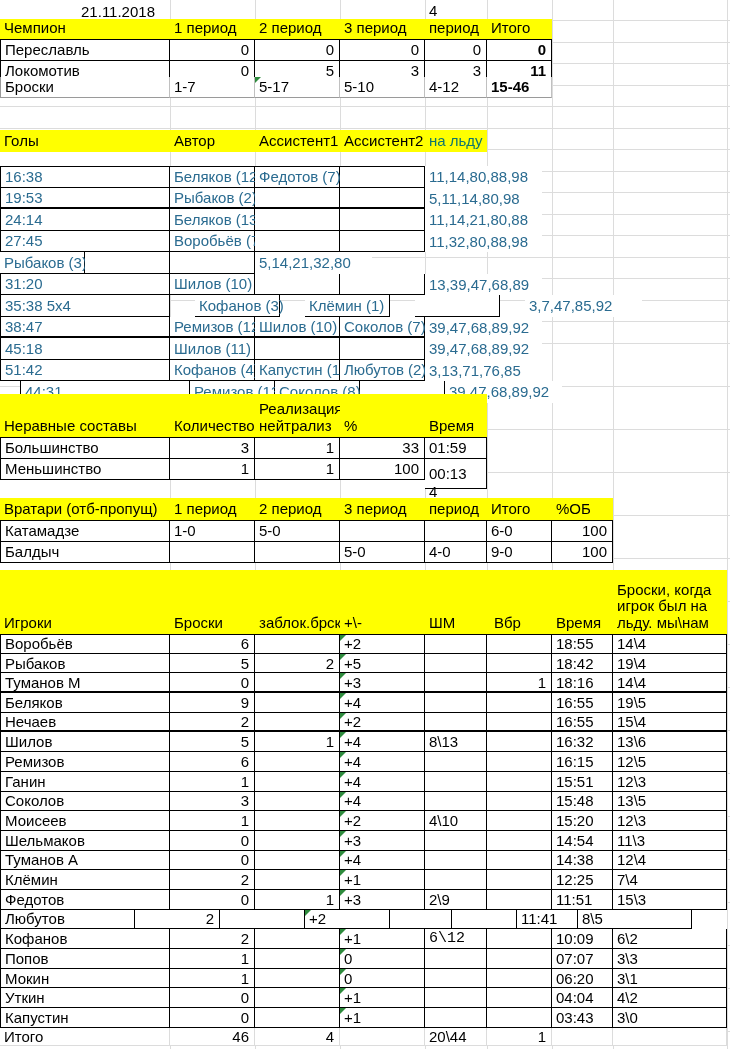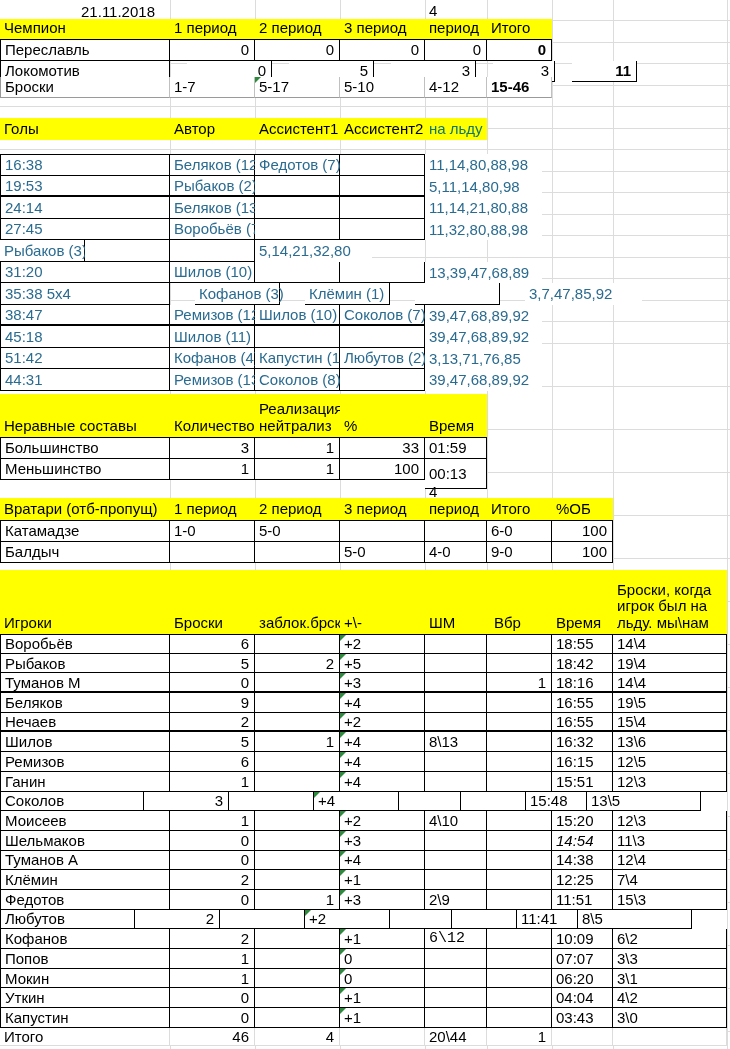--- a/index.html
+++ b/index.html
@@ -61,39 +61,39 @@
         <div class="hcell" style="width: 65px; height: 20px;">Итого</div>
       </div>
       <div class="drow" style="height: 21.5px;">
         <div class="cell al" style="width: 170px; height: 21.5px; border-width: 1px; border-style: solid; border-color: rgb(0, 0, 0);">Переславль</div>
         <div class="cell ar" style="width: 85px; height: 21.5px; border-right: 1px solid rgb(0, 0, 0); border-bottom: 1px solid rgb(0, 0, 0); border-top: 1px solid rgb(0, 0, 0);">0</div>
         <div class="cell ar" style="width: 85px; height: 21.5px; border-right: 1px solid rgb(0, 0, 0); border-bottom: 1px solid rgb(0, 0, 0); border-top: 1px solid rgb(0, 0, 0);">0</div>
         <div class="cell ar" style="width: 85px; height: 21.5px; border-right: 1px solid rgb(0, 0, 0); border-bottom: 1px solid rgb(0, 0, 0); border-top: 1px solid rgb(0, 0, 0);">0</div>
         <div class="cell ar" style="width: 62px; height: 21.5px; border-right: 1px solid rgb(0, 0, 0); border-bottom: 1px solid rgb(0, 0, 0); border-top: 1px solid rgb(0, 0, 0);">0</div>
         <div class="cell ar" style="width: 65px; height: 21.5px; border-right: 1px solid rgb(0, 0, 0); border-bottom: 1px solid rgb(0, 0, 0); border-top: 1px solid rgb(0, 0, 0); font-weight: 700;">0</div>
       </div>
-      <div class="drow" style="height: 16px; gap: 17px;">
+      <div class="drow" style="height: 16px;">
         <div class="cell al" style="width: 170px; height: 21.5px; border-right: 1px solid rgb(0, 0, 0); border-bottom: 1px solid rgb(0, 0, 0); border-left: 1px solid rgb(0, 0, 0);">Локомотив</div>
         <div class="cell ar" style="width: 85px; height: 21.5px; border-right: 1px solid rgb(0, 0, 0); border-bottom: 1px solid rgb(0, 0, 0);">0</div>
         <div class="cell ar" style="width: 85px; height: 21.5px; border-right: 1px solid rgb(0, 0, 0); border-bottom: 1px solid rgb(0, 0, 0);">5</div>
         <div class="cell ar" style="width: 85px; height: 21.5px; border-right: 1px solid rgb(0, 0, 0); border-bottom: 1px solid rgb(0, 0, 0);">3</div>
         <div class="cell ar" style="width: 62px; height: 21.5px; border-right: 1px solid rgb(0, 0, 0); border-bottom: 1px solid rgb(0, 0, 0);">3</div>
         <div class="cell ar" style="width: 65px; height: 21.5px; border-right: 1px solid rgb(0, 0, 0); border-bottom: 1px solid rgb(0, 0, 0); font-weight: 700;">11</div>
       </div>
       <div class="drow" style="height: 21.5px;">
         <div class="cell al" style="width: 170px; height: 21.5px; border-right: 1px solid rgb(192, 192, 192); border-bottom: 1px solid rgb(154, 154, 154); border-left: 1px solid rgb(154, 154, 154);">Броски</div>
         <div class="cell al" style="width: 85px; height: 21.5px; border-right: 1px solid rgb(192, 192, 192); border-bottom: 1px solid rgb(154, 154, 154);">1-7</div>
         <div class="cell al" style="width: 85px; height: 21.5px; border-right: 1px solid rgb(192, 192, 192); border-bottom: 1px solid rgb(154, 154, 154);"><div class="tri"></div>5-17</div>
         <div class="cell al" style="width: 85px; height: 21.5px; border-right: 1px solid rgb(192, 192, 192); border-bottom: 1px solid rgb(154, 154, 154);">5-10</div>
         <div class="cell al" style="width: 62px; height: 21.5px; border-right: 1px solid rgb(192, 192, 192); border-bottom: 1px solid rgb(154, 154, 154);">4-12</div>
         <div class="cell al" style="width: 65px; height: 21.5px; border-right: 1px solid rgb(192, 192, 192); border-bottom: 1px solid rgb(154, 154, 154); font-weight: 700;">15-46</div>
       </div>
     </div>
     <div class="xtable" style="top: 118px; width: 542px; color: rgb(42, 107, 144);">
-      <div class="hrow" style="height: 36px;">
+      <div class="hrow" style="height: 36px; margin-top: 12px;">
         <div class="hcell" style="width: 170px; height: 22px; color: rgb(0, 0, 0);">Голы</div>
         <div class="hcell" style="width: 85px; height: 22px; color: rgb(0, 0, 0);">Автор</div>
         <div class="hcell" style="width: 85px; height: 22px; color: rgb(0, 0, 0);">Ассистент1</div>
         <div class="hcell" style="width: 85px; height: 22px; color: rgb(0, 0, 0);">Ассистент2</div>
         <div class="hcell" style="width: 62px; height: 22px; color: #0f766e;">на льду</div>
       </div>
       <div class="drow" style="height: 21.5px;">
         <div class="cell al" style="width: 170px; height: 21.5px; border-width: 1px; border-style: solid; border-color: rgb(0, 0, 0); color: rgb(42, 107, 144);">16:38</div>
         <div class="cell al" style="width: 85px; height: 21.5px; border-right: 1px solid rgb(0, 0, 0); border-bottom: 1px solid rgb(0, 0, 0); border-top: 1px solid rgb(0, 0, 0); color: rgb(42, 107, 144);">Беляков (12)</div>
         <div class="cell al" style="width: 85px; height: 21.5px; border-right: 1px solid rgb(0, 0, 0); border-bottom: 1px solid rgb(0, 0, 0); border-top: 1px solid rgb(0, 0, 0); color: rgb(42, 107, 144);">Федотов (7)</div>
@@ -155,21 +155,21 @@
         <div class="cell al" style="width: 85px; height: 21.5px; border-right: 1px solid rgb(0, 0, 0); border-bottom: 1px solid rgb(0, 0, 0); color: rgb(42, 107, 144);"></div>
         <div class="cell al" style="width: 117px; height: 21.5px; color: rgb(42, 107, 144);">39,47,68,89,92</div>
       </div>
       <div class="drow" style="height: 21.5px;">
         <div class="cell al" style="width: 170px; height: 21.5px; border-right: 1px solid rgb(0, 0, 0); border-bottom: 1px solid rgb(0, 0, 0); border-left: 1px solid rgb(0, 0, 0); color: rgb(42, 107, 144);">51:42</div>
         <div class="cell al" style="width: 85px; height: 21.5px; border-right: 1px solid rgb(0, 0, 0); border-bottom: 1px solid rgb(0, 0, 0); color: rgb(42, 107, 144);">Кофанов (4)</div>
         <div class="cell al" style="width: 85px; height: 21.5px; border-right: 1px solid rgb(0, 0, 0); border-bottom: 1px solid rgb(0, 0, 0); color: rgb(42, 107, 144);">Капустин (1)</div>
         <div class="cell al" style="width: 85px; height: 21.5px; border-right: 1px solid rgb(0, 0, 0); border-bottom: 1px solid rgb(0, 0, 0); color: rgb(42, 107, 144);">Любутов (2)</div>
         <div class="cell al" style="width: 117px; height: 21.5px; color: rgb(42, 107, 144);">3,13,71,76,85</div>
       </div>
-      <div class="drow" style="height: 21.5px;">
+      <div class="drow" style="height: 21.5px; padding-left: 20px;">
         <div class="cell al" style="width: 170px; height: 21.5px; border-right: 1px solid rgb(0, 0, 0); border-bottom: 1px solid rgb(0, 0, 0); border-left: 1px solid rgb(0, 0, 0); color: rgb(42, 107, 144);">44:31</div>
         <div class="cell al" style="width: 85px; height: 21.5px; border-right: 1px solid rgb(0, 0, 0); border-bottom: 1px solid rgb(0, 0, 0); color: rgb(42, 107, 144);">Ремизов (13)</div>
         <div class="cell al" style="width: 85px; height: 21.5px; border-right: 1px solid rgb(0, 0, 0); border-bottom: 1px solid rgb(0, 0, 0); color: rgb(42, 107, 144);">Соколов (8)</div>
         <div class="cell al" style="width: 85px; height: 21.5px; border-right: 1px solid rgb(0, 0, 0); border-bottom: 1px solid rgb(0, 0, 0); color: rgb(42, 107, 144);"></div>
         <div class="cell al" style="width: 117px; height: 21.5px; color: rgb(42, 107, 144);">39,47,68,89,92</div>
       </div>
     </div>
     <div class="xtable" style="top: 394px; width: 487px;">
       <div class="hrow" style="height: 43px;">
         <div class="hcell" style="width: 170px; height: 43px;">Неравные составы</div>
@@ -308,21 +308,21 @@
         <div class="cell al" style="width: 170px; height: 19.7px; border-right: 1px solid rgb(0, 0, 0); border-bottom: 1px solid rgb(0, 0, 0); border-left: 1px solid rgb(0, 0, 0);">Ганин</div>
         <div class="cell ar" style="width: 85px; height: 19.7px; border-right: 1px solid rgb(0, 0, 0); border-bottom: 1px solid rgb(0, 0, 0);">1</div>
         <div class="cell ar" style="width: 85px; height: 19.7px; border-right: 1px solid rgb(0, 0, 0); border-bottom: 1px solid rgb(0, 0, 0);"></div>
         <div class="cell al" style="width: 85px; height: 19.7px; border-right: 1px solid rgb(0, 0, 0); border-bottom: 1px solid rgb(0, 0, 0);"><div class="tri"></div>+4</div>
         <div class="cell al" style="width: 62px; height: 19.7px; border-right: 1px solid rgb(0, 0, 0); border-bottom: 1px solid rgb(0, 0, 0);"></div>
         <div class="cell ar" style="width: 65px; height: 19.7px; border-right: 1px solid rgb(0, 0, 0); border-bottom: 1px solid rgb(0, 0, 0);"></div>
         <div class="cell al" style="width: 61px; height: 19.7px; border-right: 1px solid rgb(0, 0, 0); border-bottom: 1px solid rgb(0, 0, 0);">15:51</div>
         <div class="cell al" style="width: 114px; height: 19.7px; border-right: 1px solid rgb(0, 0, 0); border-bottom: 1px solid rgb(0, 0, 0);">12\3</div>
       </div>
       <div class="drow" style="height: 19.7px;">
-        <div class="cell al" style="width: 144px; height: 19.7px; border-right: 1px solid rgb(0, 0, 0); border-bottom: 1px solid rgb(0, 0, 0); border-left: 1px solid rgb(0, 0, 0);">Соколов</div>
+        <div class="cell al" style="width: 170px; height: 19.7px; border-right: 1px solid rgb(0, 0, 0); border-bottom: 1px solid rgb(0, 0, 0); border-left: 1px solid rgb(0, 0, 0);">Соколов</div>
         <div class="cell ar" style="width: 85px; height: 19.7px; border-right: 1px solid rgb(0, 0, 0); border-bottom: 1px solid rgb(0, 0, 0);">3</div>
         <div class="cell ar" style="width: 85px; height: 19.7px; border-right: 1px solid rgb(0, 0, 0); border-bottom: 1px solid rgb(0, 0, 0);"></div>
         <div class="cell al" style="width: 85px; height: 19.7px; border-right: 1px solid rgb(0, 0, 0); border-bottom: 1px solid rgb(0, 0, 0);"><div class="tri"></div>+4</div>
         <div class="cell al" style="width: 62px; height: 19.7px; border-right: 1px solid rgb(0, 0, 0); border-bottom: 1px solid rgb(0, 0, 0);"></div>
         <div class="cell ar" style="width: 65px; height: 19.7px; border-right: 1px solid rgb(0, 0, 0); border-bottom: 1px solid rgb(0, 0, 0);"></div>
         <div class="cell al" style="width: 61px; height: 19.7px; border-right: 1px solid rgb(0, 0, 0); border-bottom: 1px solid rgb(0, 0, 0);">15:48</div>
         <div class="cell al" style="width: 114px; height: 19.7px; border-right: 1px solid rgb(0, 0, 0); border-bottom: 1px solid rgb(0, 0, 0);">13\5</div>
       </div>
       <div class="drow" style="height: 19.7px;">
         <div class="cell al" style="width: 170px; height: 19.7px; border-right: 1px solid rgb(0, 0, 0); border-bottom: 1px solid rgb(0, 0, 0); border-left: 1px solid rgb(0, 0, 0);">Моисеев</div>
@@ -334,21 +334,21 @@
         <div class="cell al" style="width: 61px; height: 19.7px; border-right: 1px solid rgb(0, 0, 0); border-bottom: 1px solid rgb(0, 0, 0);">15:20</div>
         <div class="cell al" style="width: 114px; height: 19.7px; border-right: 1px solid rgb(0, 0, 0); border-bottom: 1px solid rgb(0, 0, 0);">12\3</div>
       </div>
       <div class="drow" style="height: 19.7px;">
         <div class="cell al" style="width: 170px; height: 19.7px; border-right: 1px solid rgb(0, 0, 0); border-bottom: 1px solid rgb(0, 0, 0); border-left: 1px solid rgb(0, 0, 0);">Шельмаков</div>
         <div class="cell ar" style="width: 85px; height: 19.7px; border-right: 1px solid rgb(0, 0, 0); border-bottom: 1px solid rgb(0, 0, 0);">0</div>
         <div class="cell ar" style="width: 85px; height: 19.7px; border-right: 1px solid rgb(0, 0, 0); border-bottom: 1px solid rgb(0, 0, 0);"></div>
         <div class="cell al" style="width: 85px; height: 19.7px; border-right: 1px solid rgb(0, 0, 0); border-bottom: 1px solid rgb(0, 0, 0);"><div class="tri"></div>+3</div>
         <div class="cell al" style="width: 62px; height: 19.7px; border-right: 1px solid rgb(0, 0, 0); border-bottom: 1px solid rgb(0, 0, 0);"></div>
         <div class="cell ar" style="width: 65px; height: 19.7px; border-right: 1px solid rgb(0, 0, 0); border-bottom: 1px solid rgb(0, 0, 0);"></div>
-        <div class="cell al" style="width: 61px; height: 19.7px; border-right: 1px solid rgb(0, 0, 0); border-bottom: 1px solid rgb(0, 0, 0); font-style: italic;">14:54</div>
+        <div class="cell al" style="width: 61px; height: 19.7px; border-right: 1px solid rgb(0, 0, 0); border-bottom: 1px solid rgb(0, 0, 0);">14:54</div>
         <div class="cell al" style="width: 114px; height: 19.7px; border-right: 1px solid rgb(0, 0, 0); border-bottom: 1px solid rgb(0, 0, 0);">11\3</div>
       </div>
       <div class="drow" style="height: 19.7px;">
         <div class="cell al" style="width: 170px; height: 19.7px; border-right: 1px solid rgb(0, 0, 0); border-bottom: 1px solid rgb(0, 0, 0); border-left: 1px solid rgb(0, 0, 0);">Туманов А</div>
         <div class="cell ar" style="width: 85px; height: 19.7px; border-right: 1px solid rgb(0, 0, 0); border-bottom: 1px solid rgb(0, 0, 0);">0</div>
         <div class="cell ar" style="width: 85px; height: 19.7px; border-right: 1px solid rgb(0, 0, 0); border-bottom: 1px solid rgb(0, 0, 0);"></div>
         <div class="cell al" style="width: 85px; height: 19.7px; border-right: 1px solid rgb(0, 0, 0); border-bottom: 1px solid rgb(0, 0, 0);"><div class="tri"></div>+4</div>
         <div class="cell al" style="width: 62px; height: 19.7px; border-right: 1px solid rgb(0, 0, 0); border-bottom: 1px solid rgb(0, 0, 0);"></div>
         <div class="cell ar" style="width: 65px; height: 19.7px; border-right: 1px solid rgb(0, 0, 0); border-bottom: 1px solid rgb(0, 0, 0);"></div>
         <div class="cell al" style="width: 61px; height: 19.7px; border-right: 1px solid rgb(0, 0, 0); border-bottom: 1px solid rgb(0, 0, 0);">14:38</div>

